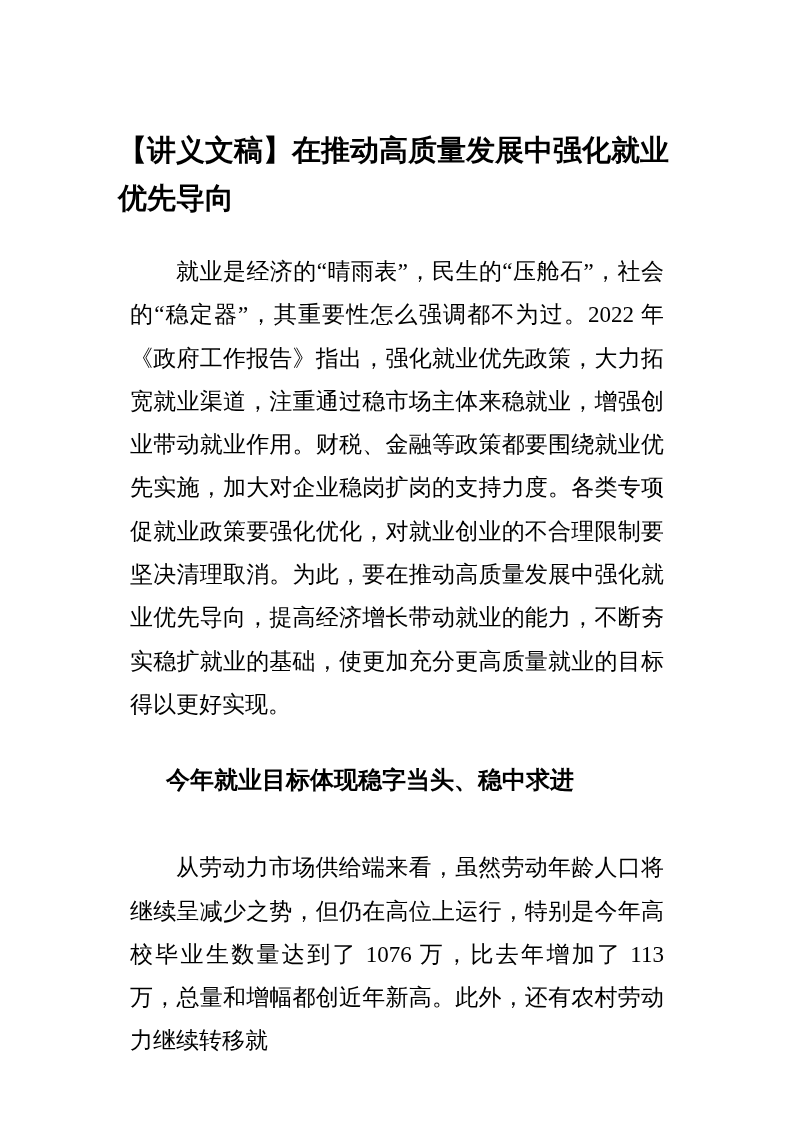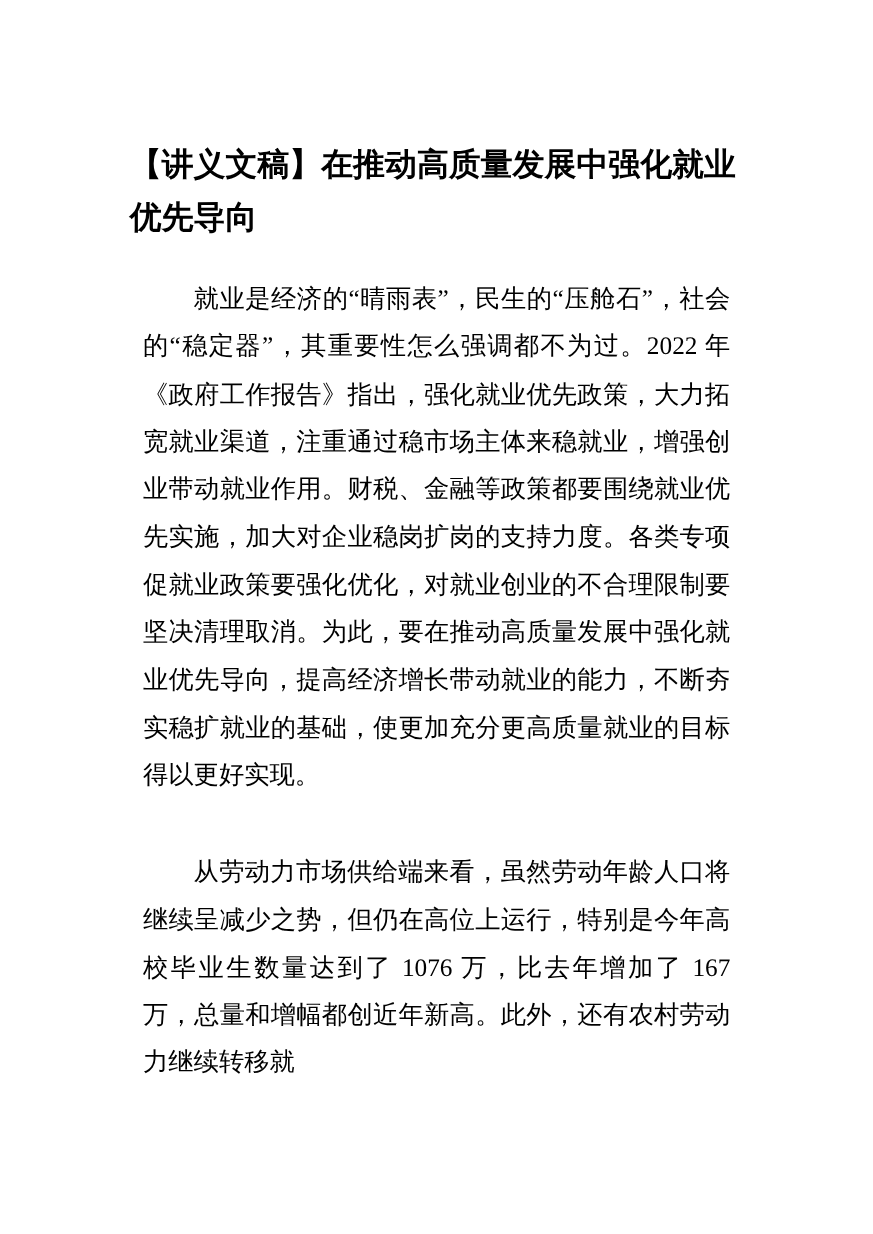--- a/index.html
+++ b/index.html
@@ -56,15 +56,16 @@
     margin-top: 45px;
   }
 </style>
 </head>
 <body>
 
 <div class="page">
   <div class="content">
     <h1 class="doc-title">【讲义文稿】在推动高质量发展中强化就业优先导向</h1>
     <p class="body-para intro-para">就业是经济的“晴雨表”，民生的“压舱石”，社会的“稳定器”，其重要性怎么强调都不为过。2022 年《政府工作报告》指出，强化就业优先政策，大力拓宽就业渠道，注重通过稳市场主体来稳就业，增强创业带动就业作用。财税、金融等政策都要围绕就业优先实施，加大对企业稳岗扩岗的支持力度。各类专项促就业政策要强化优化，对就业创业的不合理限制要坚决清理取消。为此，要在推动高质量发展中强化就业优先导向，提高经济增长带动就业的能力，不断夯实稳扩就业的基础，使更加充分更高质量就业的目标得以更好实现。</p>
-    <p class="body-para section-para">从劳动力市场供给端来看，虽然劳动年龄人口将继续呈减少之势，但仍在高位上运行，特别是今年高校毕业生数量达到了 1076 万，比去年增加了 167 万，总量和增幅都创近年新高。此外，还有农村劳动力继续转移就</p>
+    <h2 class="section-heading">今年就业目标体现稳字当头、稳中求进</h2>
+    <p class="body-para section-para">从劳动力市场供给端来看，虽然劳动年龄人口将继续呈减少之势，但仍在高位上运行，特别是今年高校毕业生数量达到了 1076 万，比去年增加了 113 万，总量和增幅都创近年新高。此外，还有农村劳动力继续转移就</p>
   </div>
 </div>
 
 </body></html>

